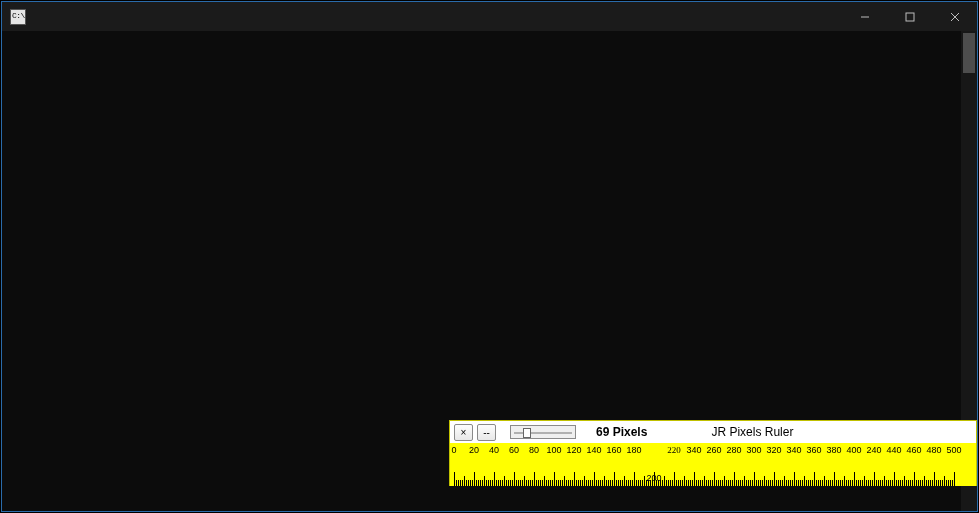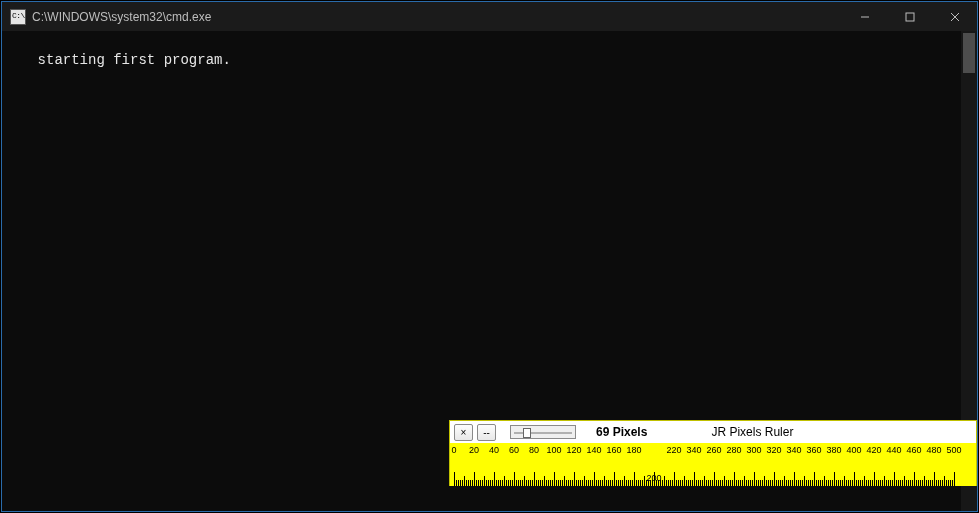--- a/index.html
+++ b/index.html
@@ -183,41 +183,39 @@
     width: 1px; height: 6px;
     background: #000;
   }
 </style>
 </head>
 <body>
 
 <div class="cmd-window">
   <div class="cmd-titlebar">
     <div class="cmd-icon">C:\</div>
-    <div class="cmd-title">C:\WINDOWS\system32\cmd.exe</div>
     <div class="cmd-title-spacer"></div>
     <div class="cmd-ctrl">
       <svg width="10" height="10">
           <line x1="1" y1="5" x2="9" y2="5"></line>
         </svg>
     </div>
     <div class="cmd-ctrl">
       <svg width="10" height="10">
           <rect x="1" y="1" width="8" height="8"></rect>
         </svg>
     </div>
     <div class="cmd-ctrl cmd-close">
       <svg width="10" height="10">
           <line x1="1" y1="1" x2="9" y2="9"></line>
           <line x1="9" y1="1" x2="1" y2="9"></line>
         </svg>
     </div>
   </div>
   <div class="cmd-body">
-    <span>starting first program.</span>
     <div class="cmd-scroll">
       <div class="cmd-thumb"></div>
     </div>
   </div>
 </div>
 
 <div class="ruler">
   <div class="ruler-top">
     <button class="rbtn">×</button>
     <button class="rbtn">--</button>
@@ -235,31 +233,31 @@
         <span style="left: 24px;">20</span>
         <span style="left: 44px; text-align: center;">40</span>
         <span style="left: 64px;">60</span>
         <span style="left: 84px;">80</span>
         <span style="left: 104px;">100</span>
         <span style="left: 124px;">120</span>
         <span style="left: 144px;">140</span>
         <span style="left: 164px;">160</span>
         <span style="left: 184px;">180</span>
         <span style="left: 204px; margin-top: 28px;">200</span>
-        <span style="left: 224px;">220</span>
+        <span style="left: 224px; font-family: Liberation Serif, serif;">220</span>
         <span style="left: 244px;">340</span>
         <span style="left: 264px;">260</span>
         <span style="left: 284px;">280</span>
         <span style="left: 304px;">300</span>
         <span style="left: 324px;">320</span>
         <span style="left: 344px;">340</span>
         <span style="left: 364px;">360</span>
         <span style="left: 384px;">380</span>
         <span style="left: 404px;">400</span>
-        <span style="left: 424px;">420</span>
+        <span style="left: 424px;">240</span>
         <span style="left: 444px;">440</span>
         <span style="left: 464px;">460</span>
         <span style="left: 484px;">480</span>
         <span style="left: 504px;">500</span>
       </div>
     <div class="ruler-ticks" id="ruler-ticks">
         <div class="tick-major" style="left: 4px;"></div>
         <div class="tick-minor" style="left: 6px;"></div>
         <div class="tick-minor" style="left: 8px;"></div>
         <div class="tick-minor" style="left: 10px;"></div>

